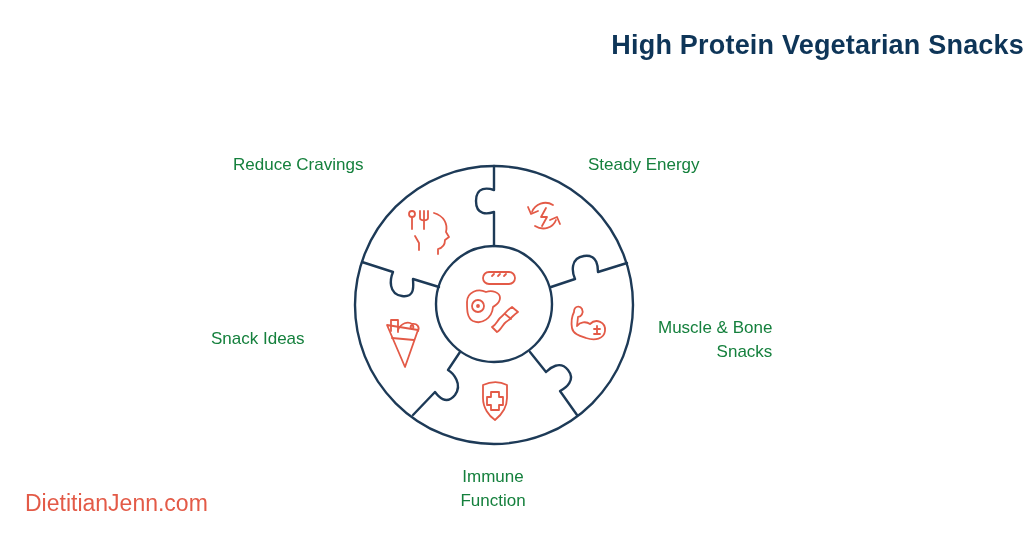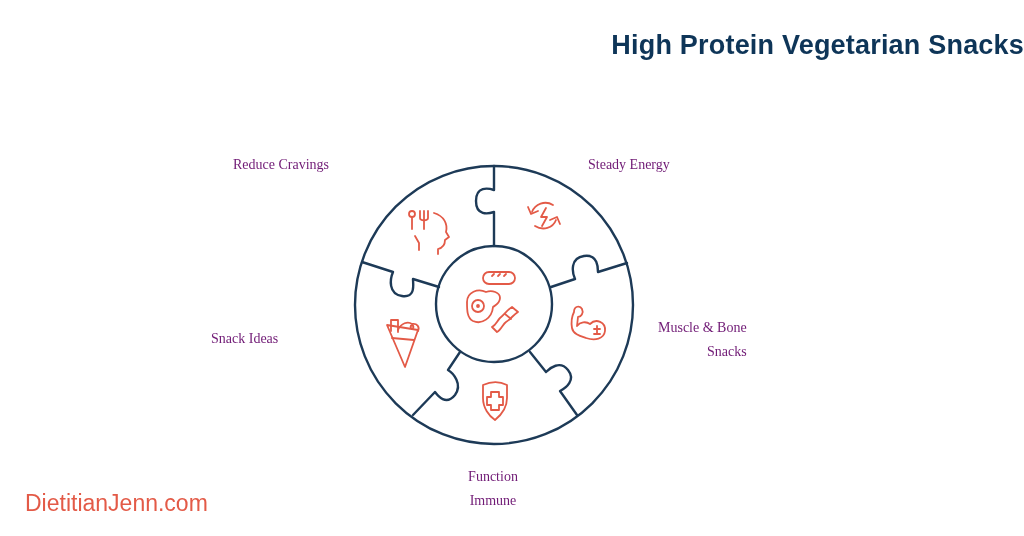--- a/index.html
+++ b/index.html
@@ -7,22 +7,22 @@
     width: 1024px; height: 536px; background: #ffffff;
     position: relative; overflow: hidden;
     font-family: "DejaVu Sans", "Liberation Sans", sans-serif;
   }
   .title {
     position: absolute; left: 0; top: 30px; width: 1024px;
     text-align: right; font-family: "Liberation Sans", "DejaVu Sans", sans-serif;
     font-weight: 700; font-size: 27px; color: #0e3558; letter-spacing: 0.2px;
   }
   .label {
-    position: absolute; font-family: Liberation Serif, serif;
-    font-size: 14px; color: #701a75; line-height: 24px; white-space: nowrap;
+    position: absolute; font-family: Liberation Sans, sans-serif;
+    font-size: 17px; color: #15803d; line-height: 24px; white-space: nowrap;
   }
   .lbl-reduce { left: 233px; top: 153px; }
   .lbl-energy { left: 588px; top: 153px; }
   .lbl-muscle { left: 658px; top: 316px; text-align: right; }
   .lbl-snack  { left: 211px; top: 327px; }
   .lbl-immune { left: 440px; top: 465px; text-align: center; width: 106px; }
   .brand {
     position: absolute; left: 25px; top: 490px;
     font-family: "Liberation Sans", "DejaVu Sans", sans-serif;
     font-weight: 400; font-size: 23px; color: #e35a47;
@@ -35,22 +35,22 @@
 <div class="title">High Protein Vegetarian Snacks</div>
 
 <div class="label lbl-reduce">Reduce Cravings</div>
 <div class="label lbl-energy">Steady Energy</div>
 <div class="label lbl-muscle">
   <div>Muscle &amp; Bone</div>
   <div>Snacks</div>
 </div>
 <div class="label lbl-snack">Snack Ideas</div>
 <div class="label lbl-immune">
+  <div>Immune</div>
   <div>Function</div>
-  <div>Immune</div>
 </div>
 
 <svg class="diagram" width="1024" height="536" viewBox="0 0 1024 536">
   <g fill="none" stroke="#1d3a57" stroke-width="2.4" stroke-linecap="round" stroke-linejoin="round">
 
     <circle cx="494" cy="305" r="139"></circle>
 
     <circle cx="494" cy="304" r="58"></circle>
 
     <path d="M494 166 L494 190 C488 188 476 186 476 201 C476 216 488 214 494 212 L494 246"></path>

